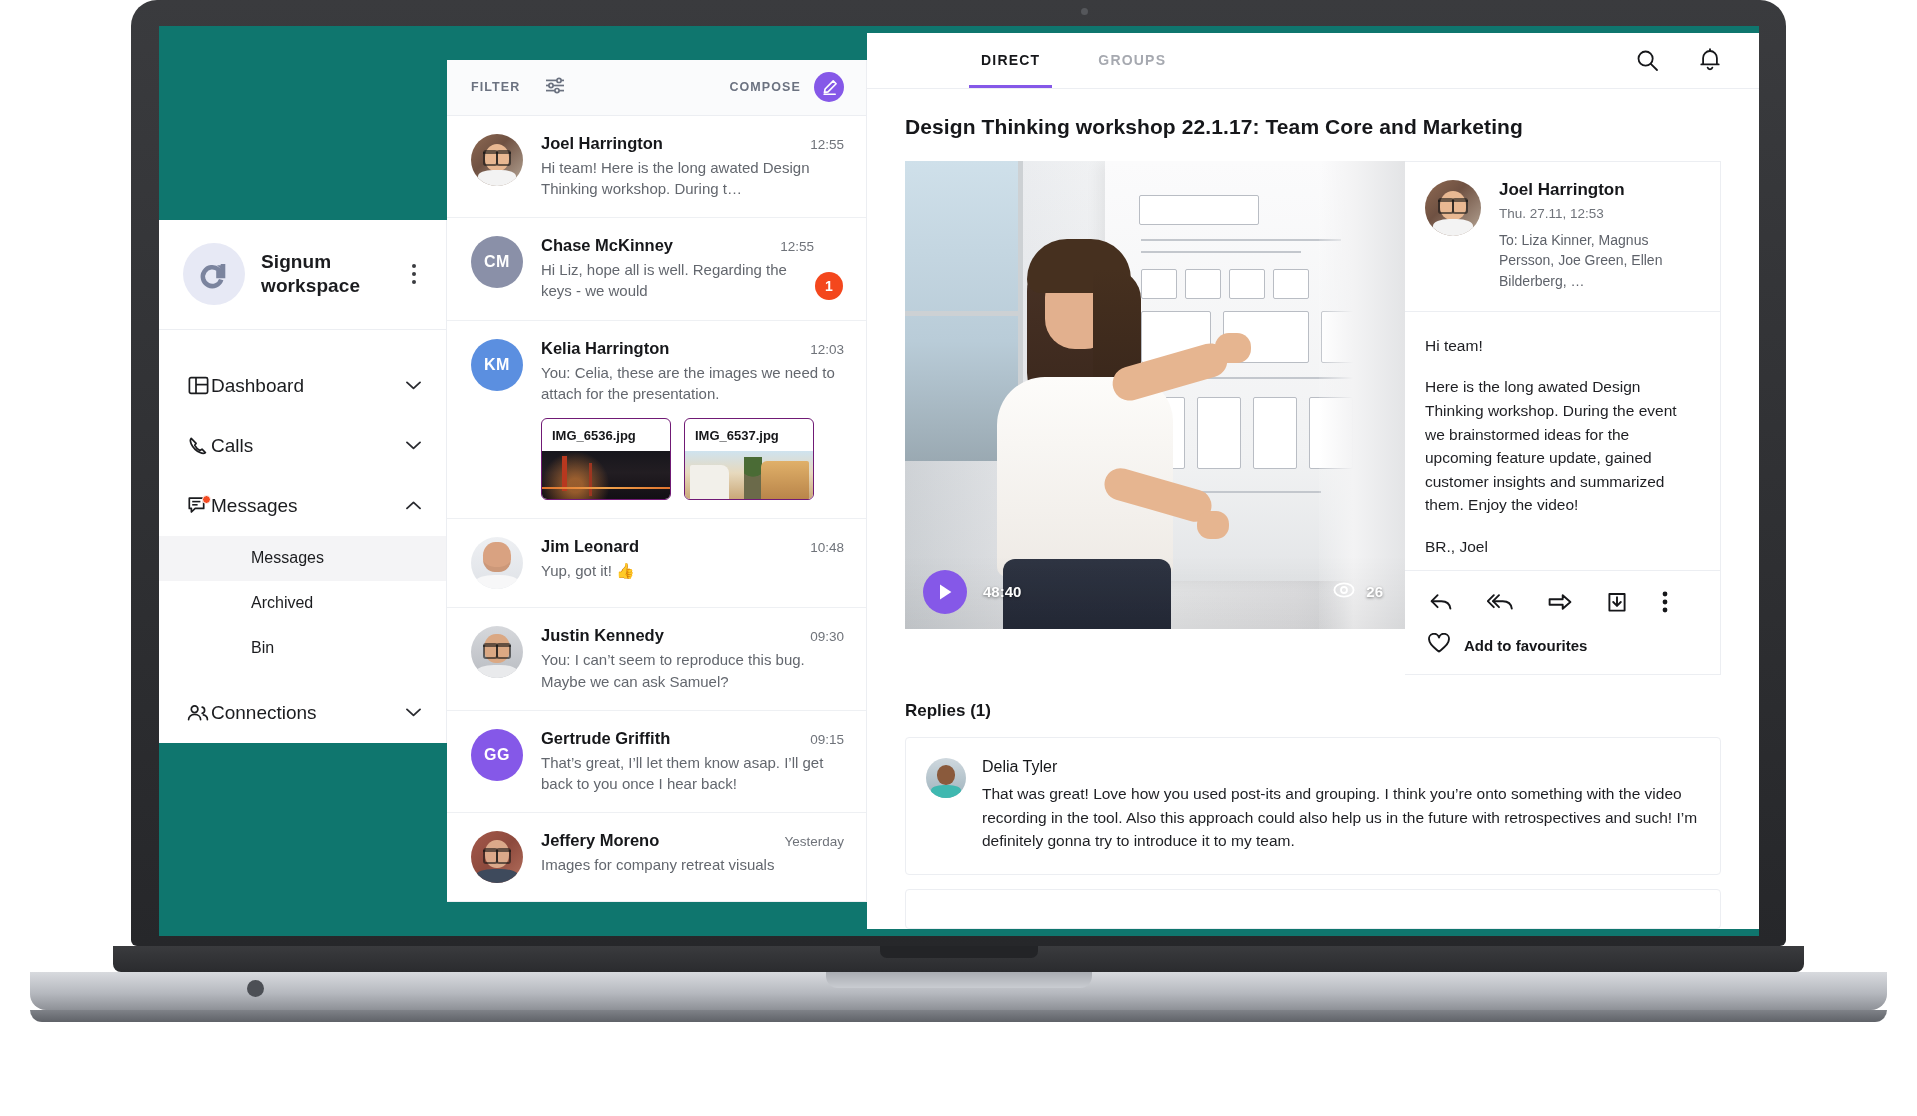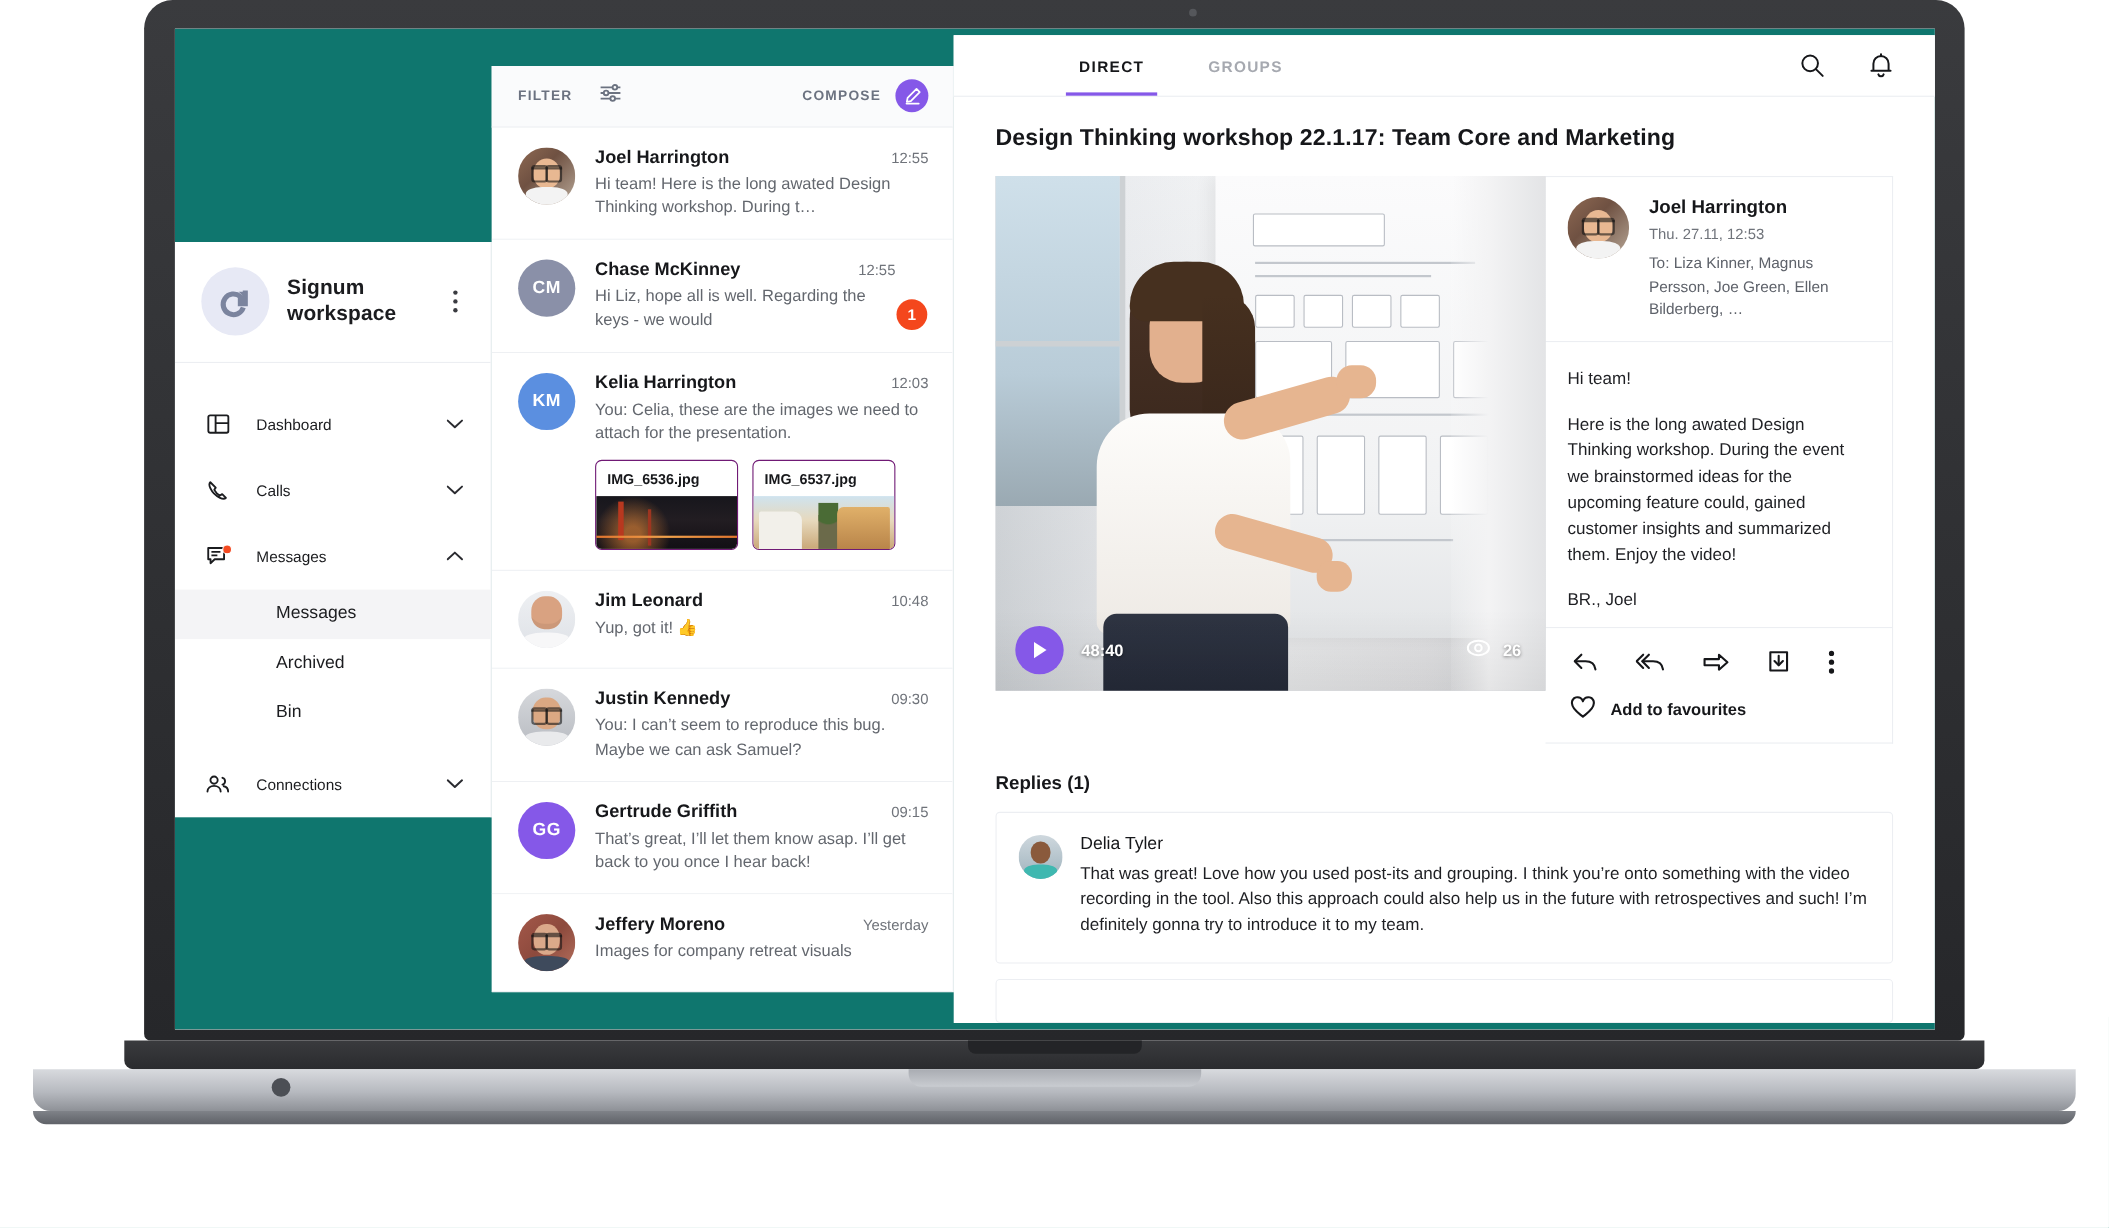--- a/index.html
+++ b/index.html
@@ -81,21 +81,21 @@
     align-items: center; gap: 4px; cursor: pointer; }
   #workspace-menu i { width: 4px; height: 4px; border-radius: 50%; background: #3a3b40; display: block; }
 
   #nav { padding-top: 26px; }
   .nav-item {
     height: 60px; display: flex; align-items: center; padding: 0 22px 0 26px;
     cursor: pointer; position: relative;
   }
   .nav-item .nav-icon { width: 26px; flex: 0 0 26px; display: flex; align-items: center;
     justify-content: center; color: #1b1c1f; position: relative; }
-  .nav-item .nav-label { flex: 1; margin-left: 22px; font-size: 14px; color: #1b1c1f; }
+  .nav-item .nav-label { flex: 1; font-size: 19px; color: #1b1c1f; }
   .nav-item .nav-chev { width: 18px; color: #2a2b30; display: flex; align-items: center; }
   .nav-badge-dot {
     position: absolute; right: 0px; top: -1px; width: 9px; height: 9px;
     border-radius: 50%; background: #f44a21; border: 1.5px solid #fff;
   }
   .nav-sub {
     height: 45px; display: flex; align-items: center; padding-left: 92px;
     font-size: 16px; color: #1b1c1f; cursor: pointer;
   }
   .nav-sub.active { background: #f4f4f6; }
@@ -707,21 +707,21 @@
                 </div>
                 <div id="msg-head-info">
                   <div id="msg-sender">Joel Harrington</div>
                   <div id="msg-date">Thu. 27.11, 12:53</div>
                   <div id="msg-to">To: Liza Kinner, Magnus Persson, Joe Green, Ellen Bilderberg, …</div>
                 </div>
               </div>
 
               <div id="msg-body">
                 <p>Hi team!</p>
-                <p>Here is the long awated Design Thinking workshop. During the event we brainstormed ideas for the upcoming feature could, gained customer insights and summarized them. Enjoy the video!</p>
+                <p>Here is the long awated Design Thinking workshop. During the event we brainstormed ideas for the upcoming feature update, gained customer insights and summarized them. Enjoy the video!</p>
                 <p>BR., Joel</p>
               </div>
 
               <div id="msg-actions">
                 <div id="action-icons">
                   <span class="action-icon">
                     <svg width="24" height="20" viewBox="0 0 24 20">
                         <path d="M8.6 3.2 2.6 9.2l6 6" fill="none" stroke="#16171a" stroke-width="1.9" stroke-linecap="round" stroke-linejoin="round"></path>
                         <path d="M2.8 9.2h9.6c5 0 8.4 2.8 9 7.4" fill="none" stroke="#16171a" stroke-width="1.9" stroke-linecap="round"></path>
                       </svg>

